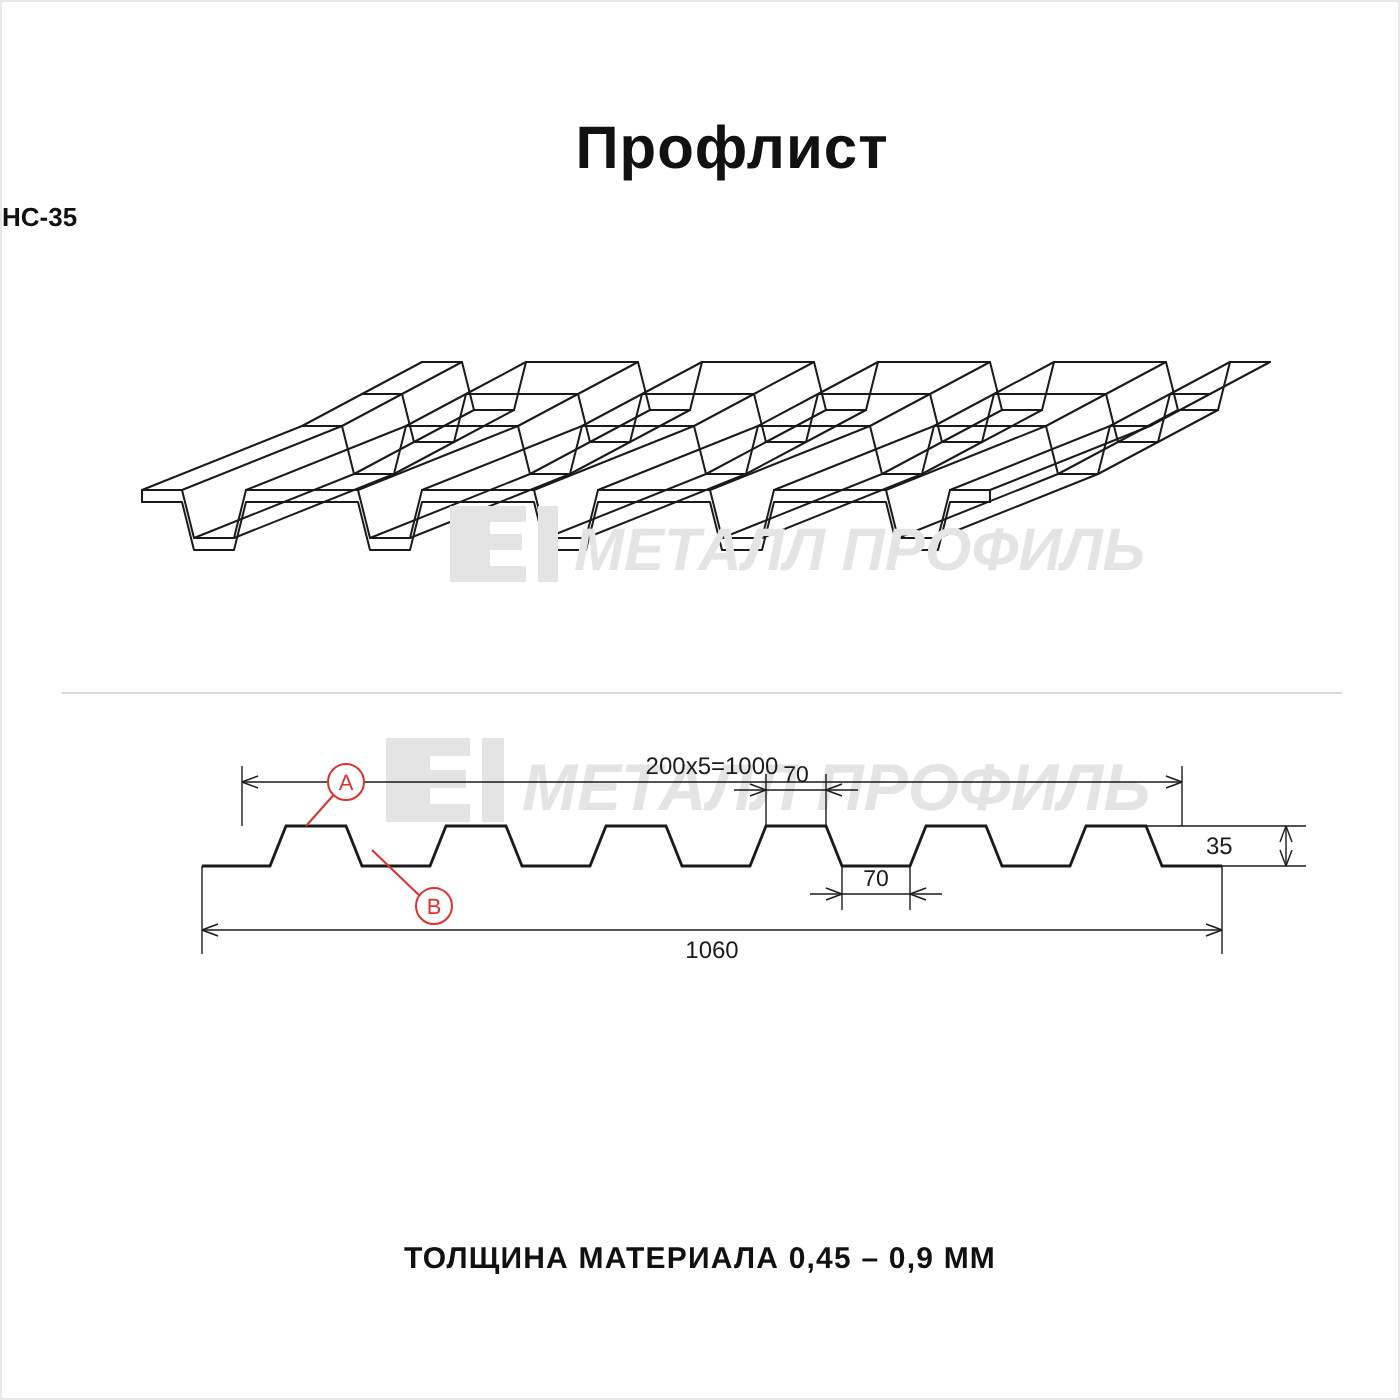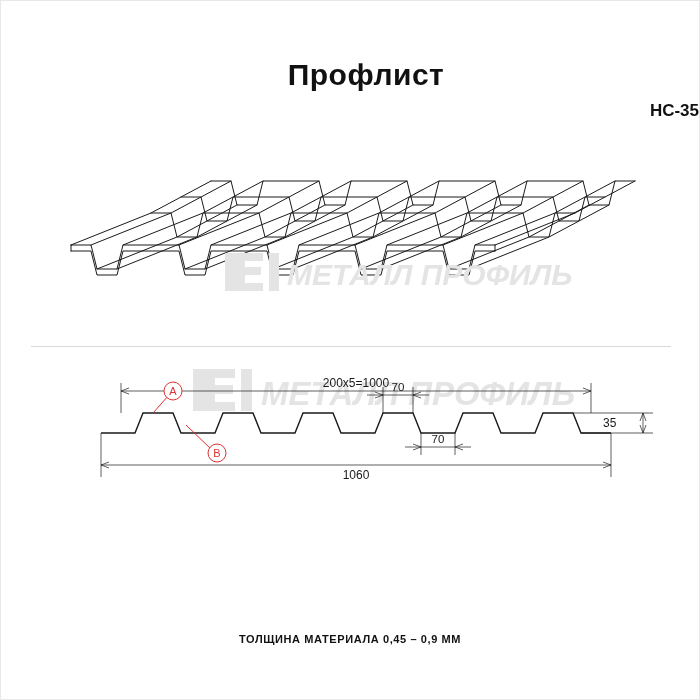--- a/index.html
+++ b/index.html
@@ -31,22 +31,22 @@
     font-weight: bold;
     letter-spacing: 0.5px;
     color: #111111;
     padding-left: 32px;
   }
   .subtitle {
     position: absolute;
     top: 100px;
     left: 0;
     right: 0;
-    text-align: right;
-    font-size: 17px;
+    text-align: left;
+    font-size: 13px;
     font-weight: bold;
     color: #111111;
   }
   .iso-wrap {
     position: absolute;
     top: 170px;
     left: 60px;
     width: 580px;
     height: 135px;
   }
@@ -64,25 +64,24 @@
     left: 90px;
     width: 530px;
     height: 130px;
   }
   .footnote {
     position: absolute;
     top: 620px;
     left: 0;
     right: 0;
     text-align: center;
-    font-size: 11px;
+    font-size: 15px;
     font-weight: bold;
     letter-spacing: 0.6px;
     color: #111111;
-    margin-top: 12px;
   }
   .watermark {
     position: absolute;
     pointer-events: none;
     user-select: none;
     opacity: 1;
     font-style: italic;
   }
   .wm1 { top: 246px; left: 222px; }
   .wm2 { top: 360px; left: 190px; }

